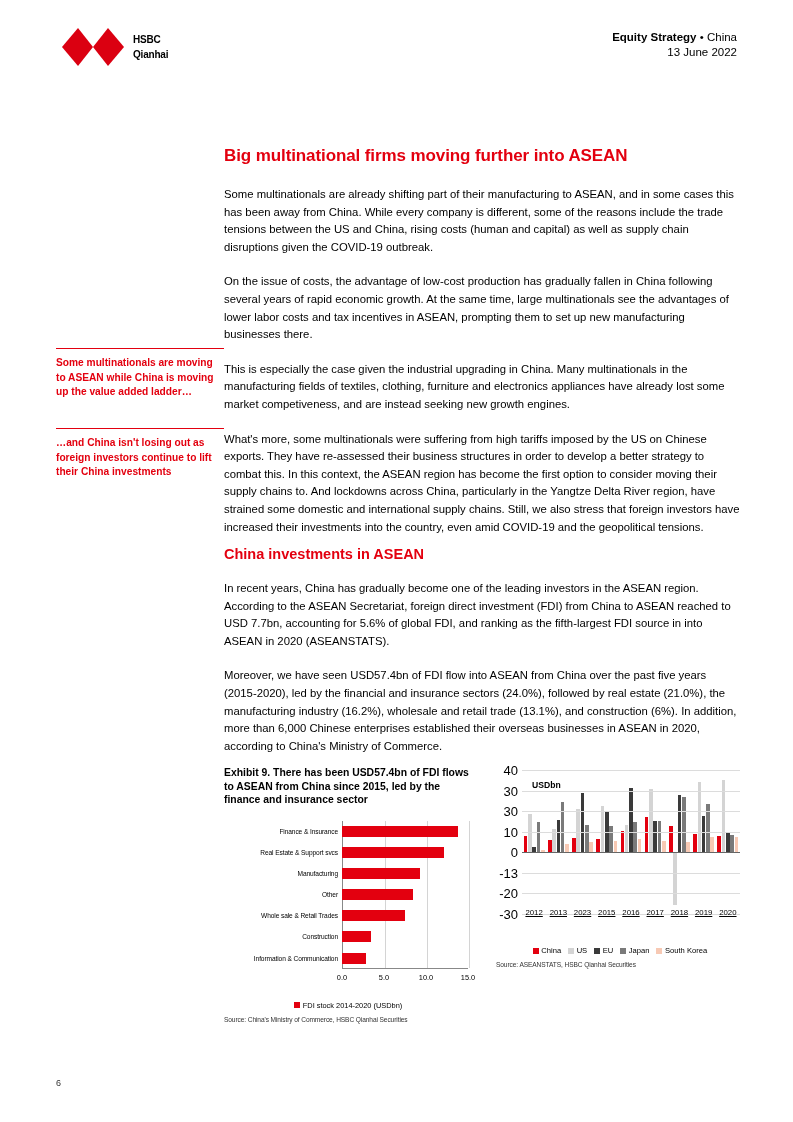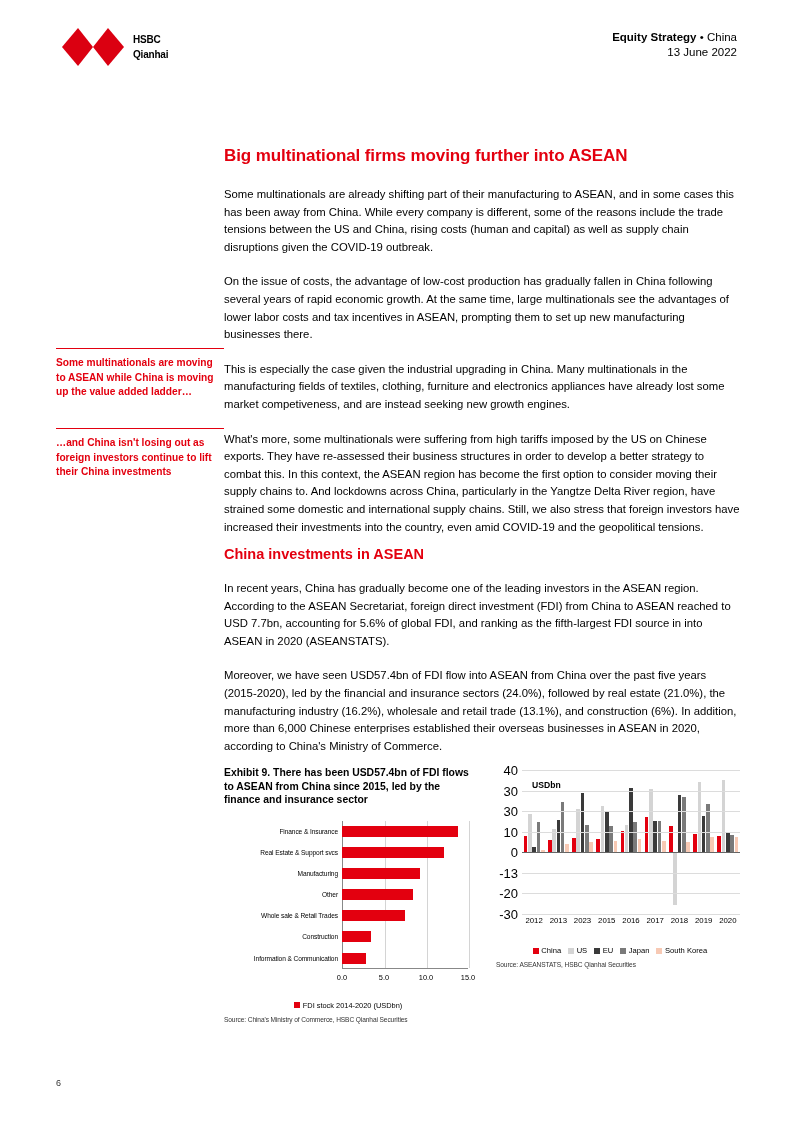--- a/index.html
+++ b/index.html
@@ -62,21 +62,21 @@
   .c10 { position:relative; width:248px; height:170px; }
   .c10-plot { position:absolute; left:26px; top:4px; width:218px; height:144px; }
   .c10-hline { position:absolute; left:0; width:100%; height:1px; background:#dcdcdc; }
   .c10-zero { position:absolute; left:0; width:100%; height:1px; background:#666; }
   .c10-ylabels { position:absolute; left:0; top:0px; width:24px; height:152px; }
   .c10-ylabels span { position:absolute; right:2px; font-size:13px; transform:translateY(-50%); }
   .c10-units { position:absolute; left:36px; top:14px; font-size:8.6px; font-weight:bold; }
   .groups { position:absolute; left:0; top:0; width:100%; height:144px; display:flex; }
   .group { flex:1; position:relative; display:flex; align-items:flex-end; justify-content:center; gap:0.6px; }
   .gbar { width:3.6px; position:absolute; bottom:0; }
-  .c10-xlabels { position:absolute; left:26px; top:150px; width:218px; display:flex; }
+  .c10-xlabels { position:absolute; left:26px; top:142px; width:218px; display:flex;text-decoration:underline; }
   .c10-xlabels span { flex:1; text-align:center; font-size:7.8px; }
   .c10-legend { margin-top:10px; display:flex; justify-content:center; align-items:center; gap:7px; font-size:7.6px; }
   .c10-legend .li { display:flex; align-items:center; gap:2.5px; }
 
   .pagenum { position:absolute; left:56px; top:1078px; font-size:9px; color:#333; }
 </style>
 </head>
 <body>
 
 <div class="page">

